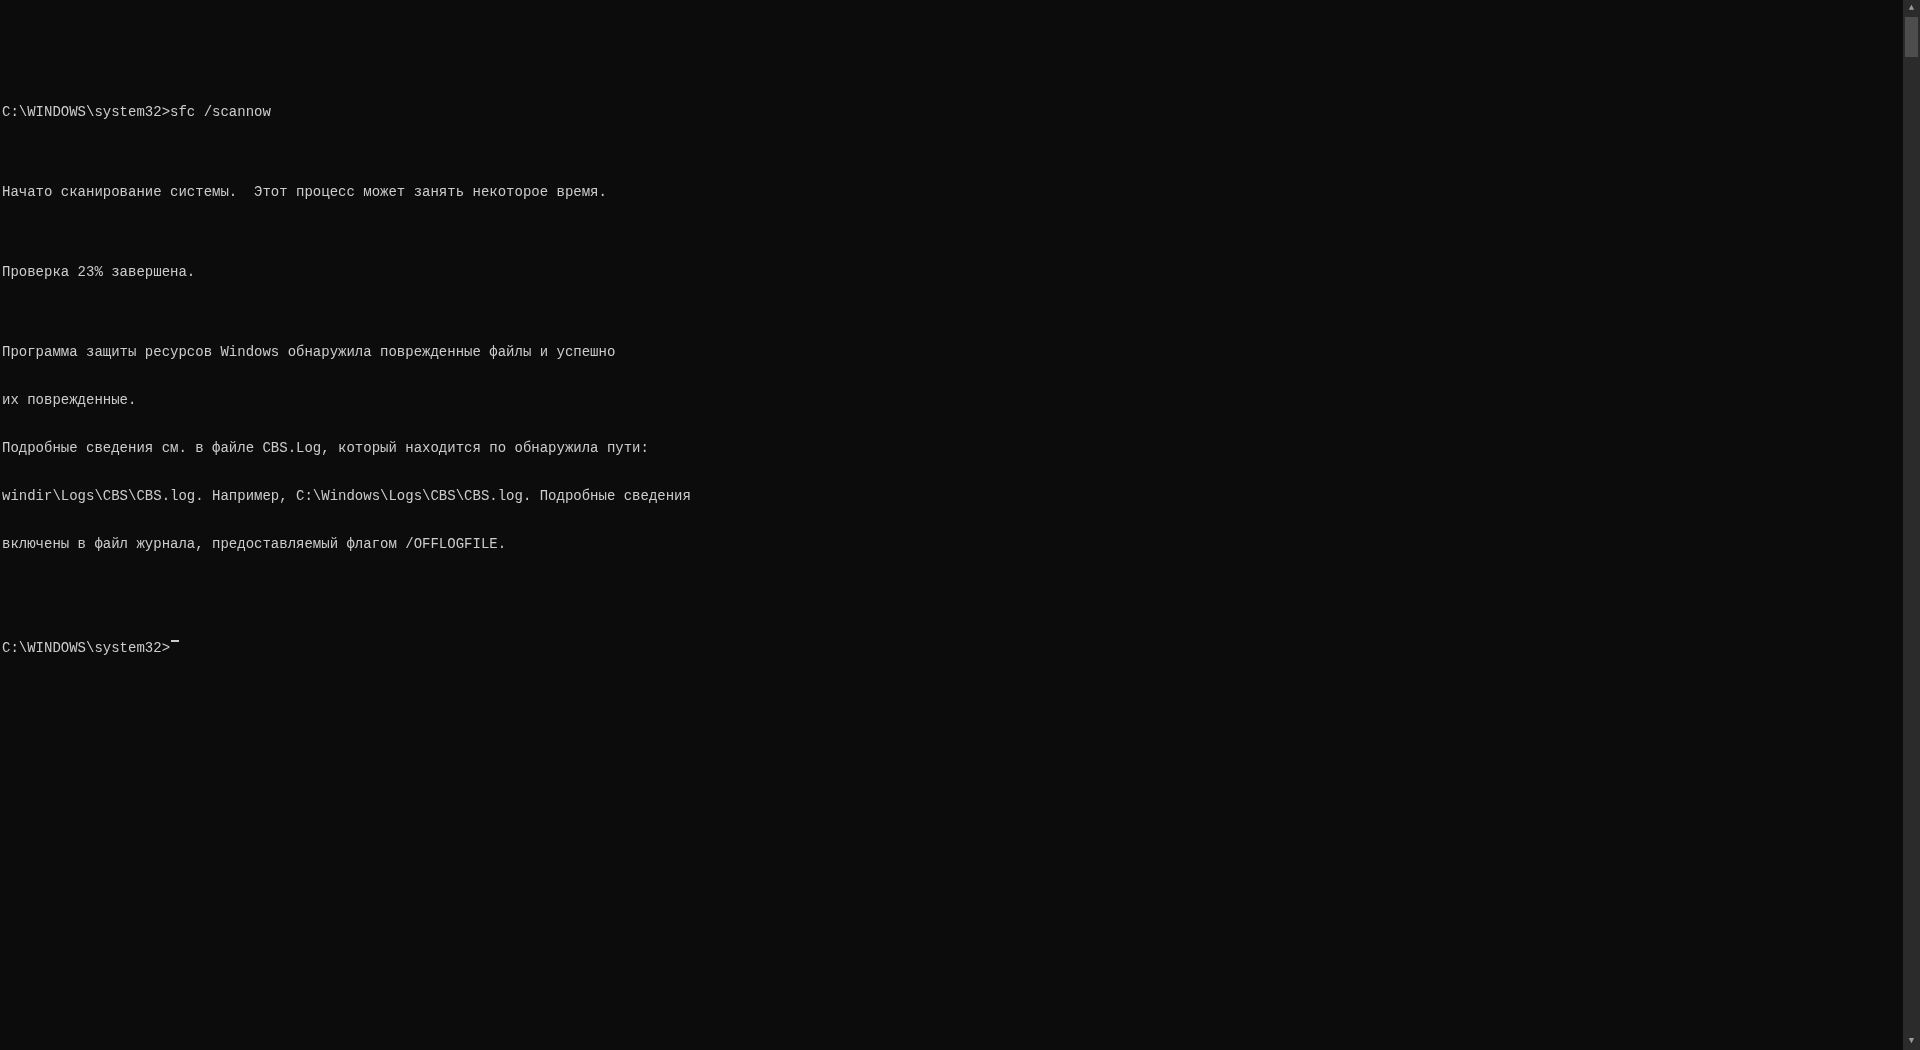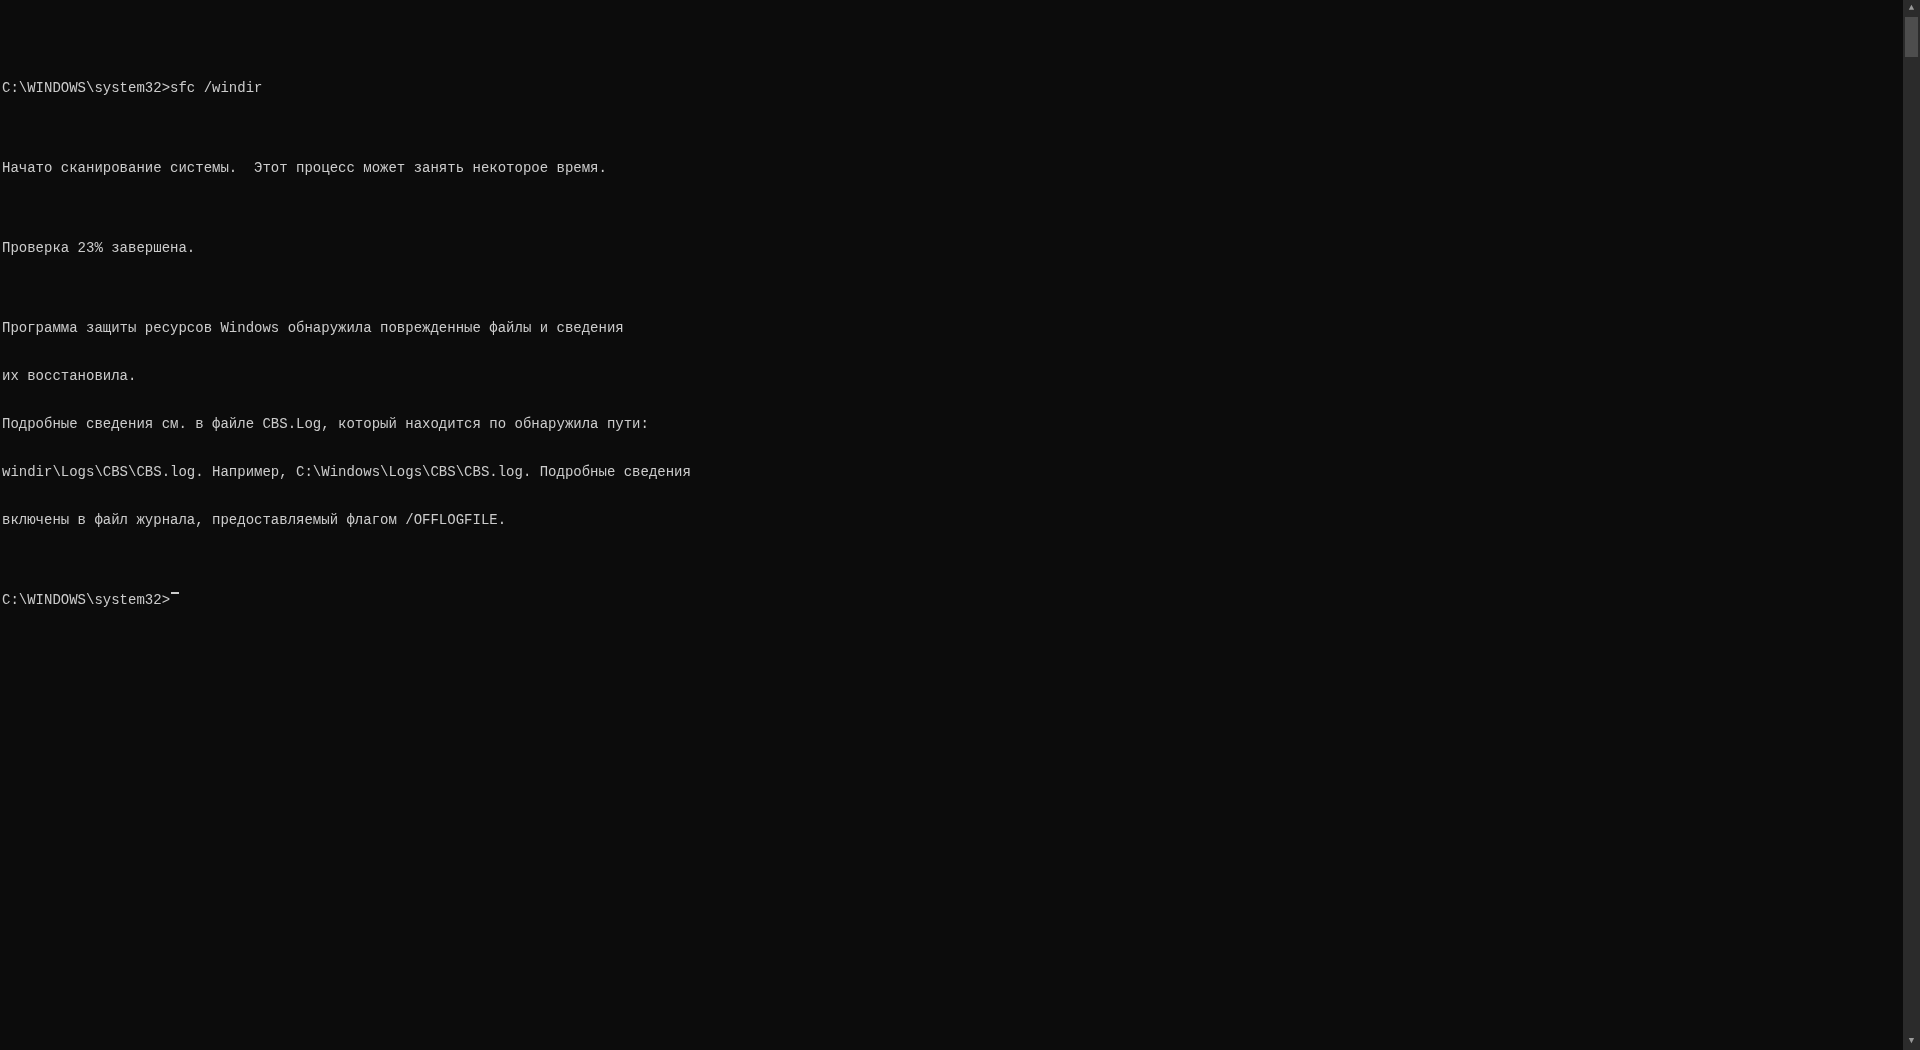--- a/index.html
+++ b/index.html
@@ -23,21 +23,21 @@
     position: absolute;
     left: 0;
     top: 0;
     right: 18px; 
     bottom: 0;
     padding: 0 2px;
     white-space: pre;
     overflow: hidden;
   }
   .line { display: block; }
-  .prompt-line { display: flex; }
+  .prompt-line { display: flex; margin-top: 24px; }
   .prompt-line .prompt { }
   .prompt-line .cmd { }
   .cursor {
     display: inline-block;
     width: 8px;
     height: 2px;
     background: #cccccc;
     margin-left: 1px;
     vertical-align: -2px;
   }
@@ -79,29 +79,29 @@
     background: #4d4d4d;
   }
 </style>
 </head>
 <body>
 
 <div class="console-window">
   <div class="console-content">
     <span class="line">&nbsp;</span>
     <span class="prompt-line">
-      <span class="prompt">C:\WINDOWS\system32&gt;</span><span class="cmd">sfc /windir</span>
+      <span class="prompt">C:\WINDOWS\system32&gt;</span><span class="cmd">sfc /scannow</span>
     </span>
     <span class="line"></span>
     <span class="line">Начато сканирование системы.  Этот процесс может занять некоторое время.</span>
     <span class="line"></span>
     <span class="line">Проверка 23% завершена.</span>
     <span class="line"></span>
-    <span class="line">Программа защиты ресурсов Windows обнаружила поврежденные файлы и сведения</span>
-    <span class="line">их восстановила.</span>
+    <span class="line">Программа защиты ресурсов Windows обнаружила поврежденные файлы и успешно</span>
+    <span class="line">их поврежденные.</span>
     <span class="line">Подробные сведения см. в файле CBS.Log, который находится по обнаружила пути:</span>
     <span class="line">windir\Logs\CBS\CBS.log. Например, C:\Windows\Logs\CBS\CBS.log. Подробные сведения</span>
     <span class="line">включены в файл журнала, предоставляемый флагом /OFFLOGFILE.</span>
     <span class="line"></span>
     <span class="prompt-line">
       <span class="prompt">C:\WINDOWS\system32&gt;</span><span class="cursor"></span>
     </span>
   </div>
 
   <div class="scrollbar">

